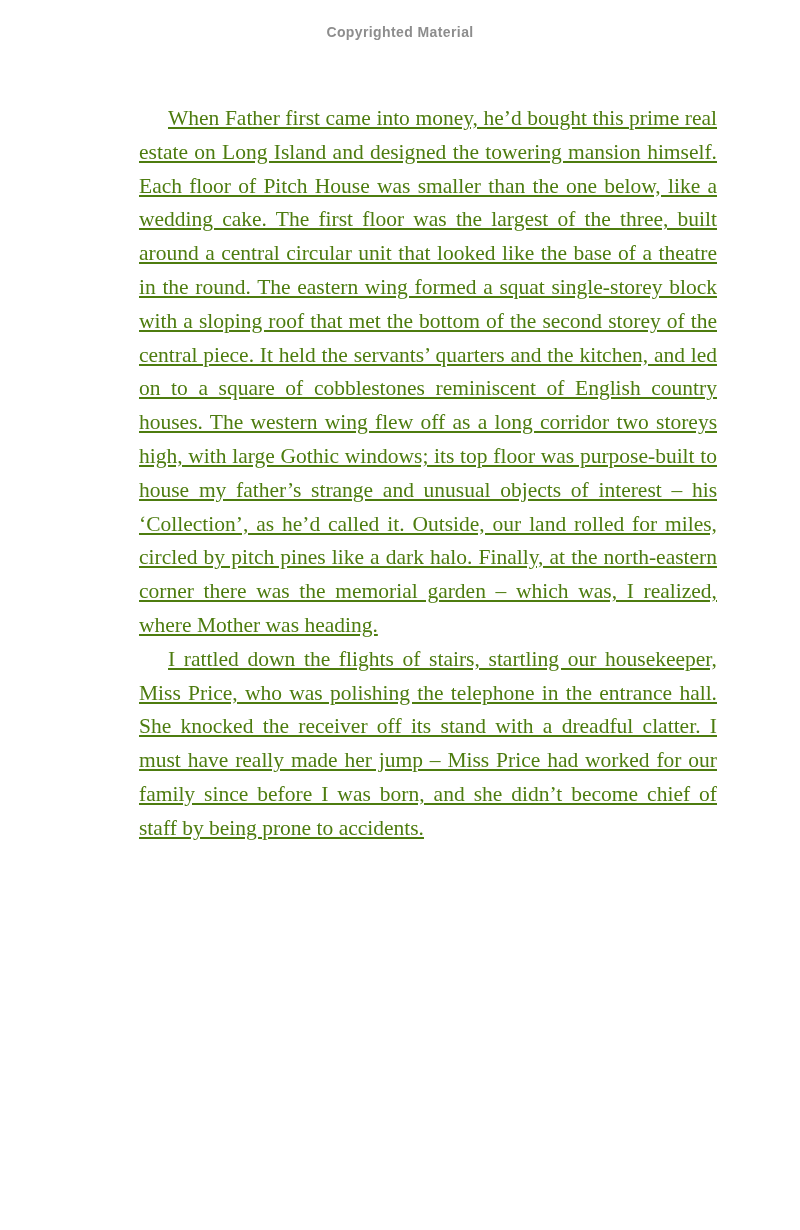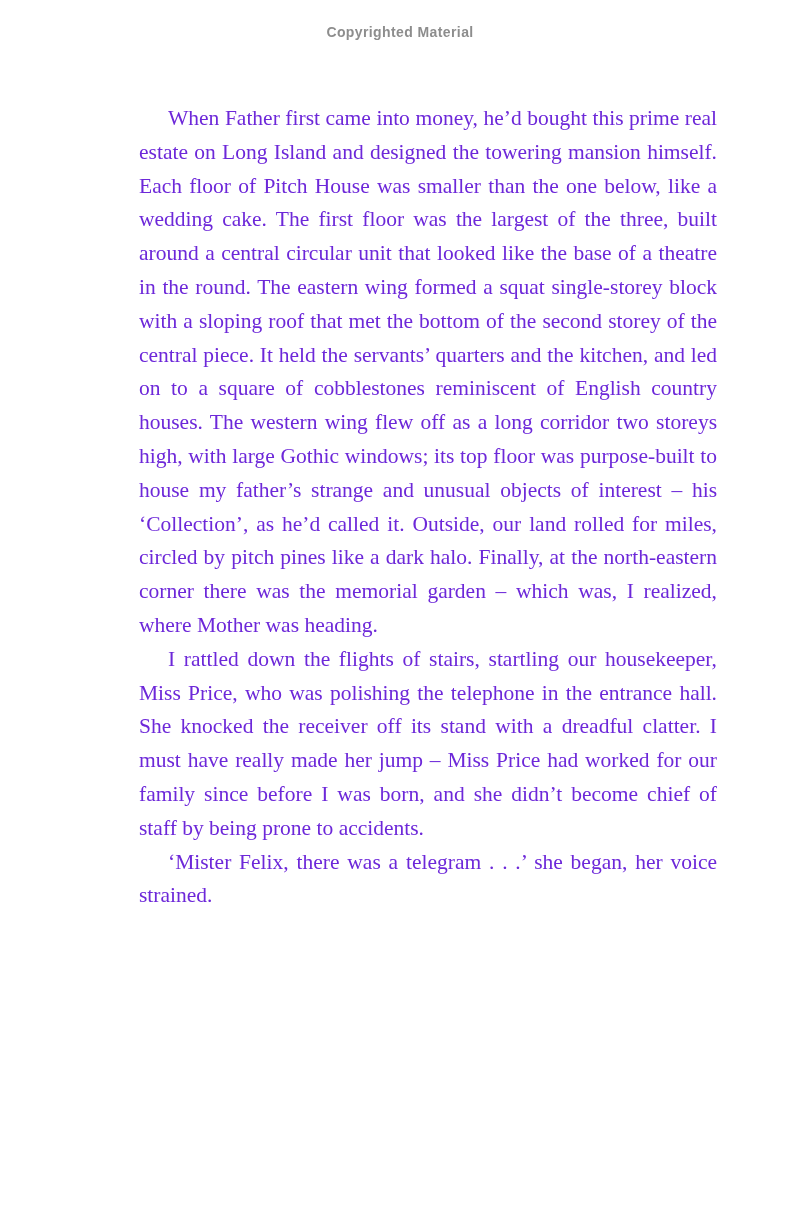--- a/index.html
+++ b/index.html
@@ -33,23 +33,24 @@
     top: 102px;
     left: 139px;
     width: 578px;
   }
   .para {
     margin: 0;
     padding: 0;
     font-family: "Liberation Serif", serif;
     font-size: 21.5px;
     line-height: 33.8px;
-    color: #6d28d9;
+    color: #4d7c0f;
     text-align: justify;
     text-indent: 29px;
+    text-decoration: underline;
   }
   .page-number {
     position: absolute;
     top: 1124px;
     left: 0;
     width: 100%;
     text-align: center;
     font-family: "Liberation Serif", serif;
     font-size: 23px;
     color: #2f2f2f;
@@ -57,19 +58,18 @@
 </style>
 </head>
 <body>
 
 <div class="book-page">
   <div class="notice notice-top">Copyrighted Material</div>
 
   <div class="text-block">
     <p class="para">When Father first came into money, he’d bought this prime real estate on Long Island and designed the towering mansion himself. Each floor of Pitch House was smaller than the one below, like a wedding cake. The first floor was the largest of the three, built around a central circular unit that looked like the base of a theatre in the round. The eastern wing formed a squat single-storey block with a sloping roof that met the bottom of the second storey of the central piece. It held the servants’ quarters and the kitchen, and led on to a square of cobblestones reminiscent of English country houses. The western wing flew off as a long corridor two storeys high, with large Gothic windows; its top floor was purpose-built to house my father’s strange and unusual objects of interest – his ‘Collection’, as he’d called it. Outside, our land rolled for miles, circled by pitch pines like a dark halo. Finally, at the north-eastern corner there was the memorial garden – which was, I realized, where Mother was heading.</p>
     <p class="para">I rattled down the flights of stairs, startling our housekeeper, Miss Price, who was polishing the telephone in the entrance hall. She knocked the receiver off its stand with a dreadful clatter. I must have really made her jump – Miss Price had worked for our family since before I was born, and she didn’t become chief of staff by being prone to accidents.</p>
-    <p class="para">‘Mister Felix, there was a telegram . . .’ she began, her voice strained.</p>
   </div>
 
   <div class="page-number">4</div>
 
   <div class="notice notice-bottom">Copyrighted Material</div>
 </div>
 
 </body></html>

